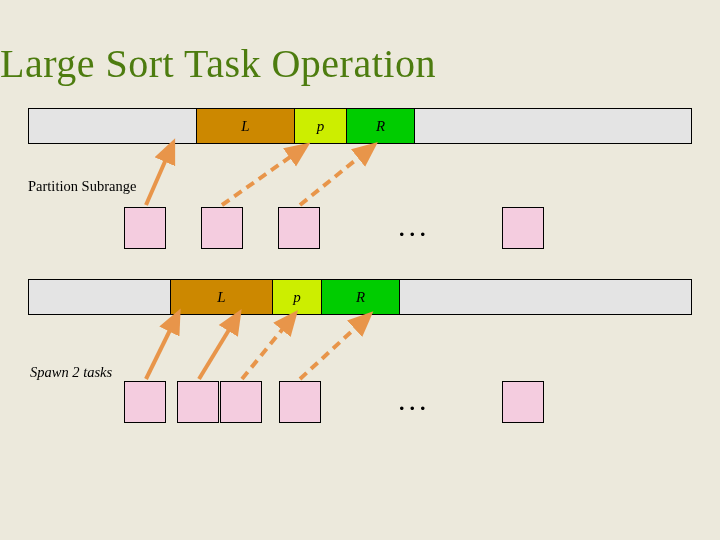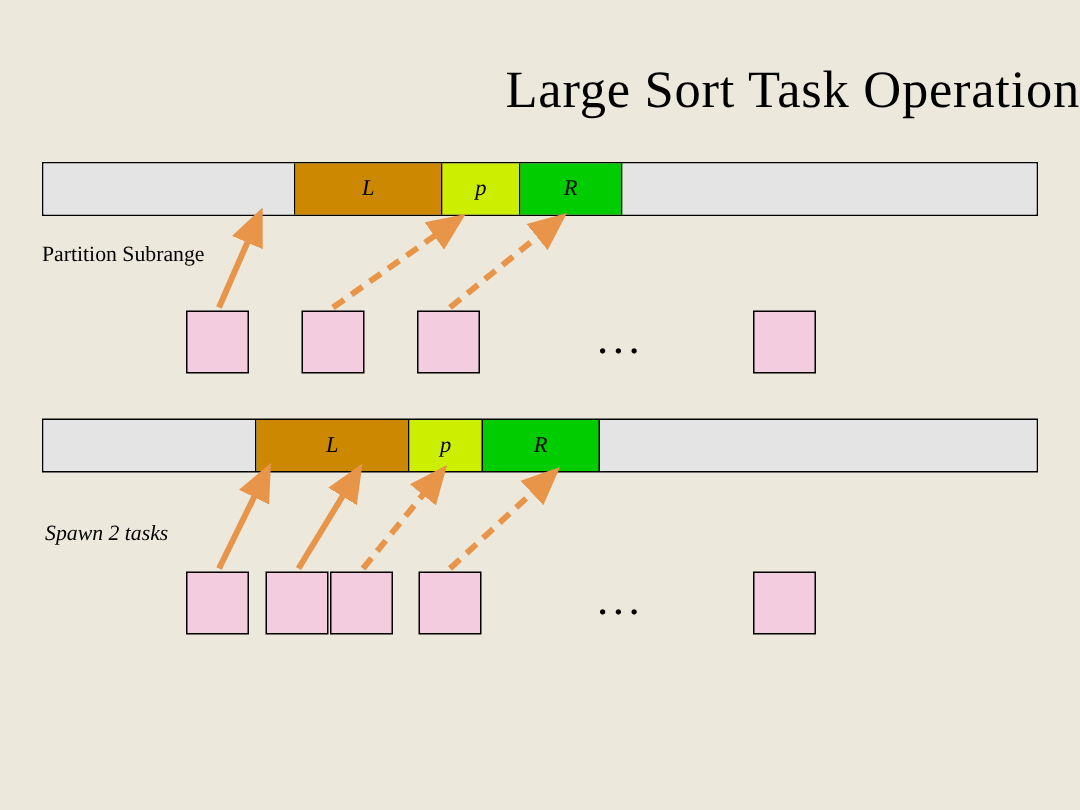--- a/index.html
+++ b/index.html
@@ -16,24 +16,24 @@
   #stage {
     position: relative;
     width: 720px;
     height: 540px;
   }
   .title {
     position: absolute;
     left: 0;
     top: 40px;
     width: 720px;
-    text-align: right;
+    text-align: left;
     font-family: "Liberation Serif", serif;
-    font-size: 35px;
-    color: #000000;
+    font-size: 40px;
+    color: #4d7c0f;
     letter-spacing: 0.5px;
     white-space: nowrap;
   }
   
   .bar {
     position: absolute;
     height: 36px;
     border: 1px solid #000000;
     box-sizing: border-box;
     display: flex;
@@ -67,20 +67,21 @@
     font-size: 30px;
     color: #000000;
     letter-spacing: 3px;
   }
   .caption {
     position: absolute;
     font-family: "Liberation Serif", serif;
     font-size: 14.5px;
     color: #000000;
     white-space: nowrap;
+    margin-top: 16px;
   }
   svg.arrows {
     position: absolute;
     left: 0;
     top: 0;
     width: 720px;
     height: 540px;
     pointer-events: none;
   }
 </style>

